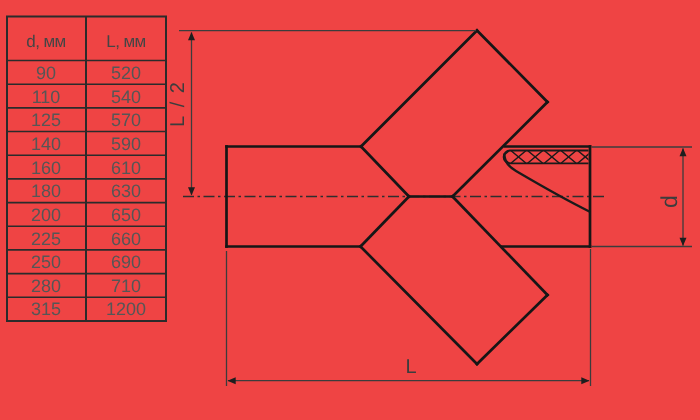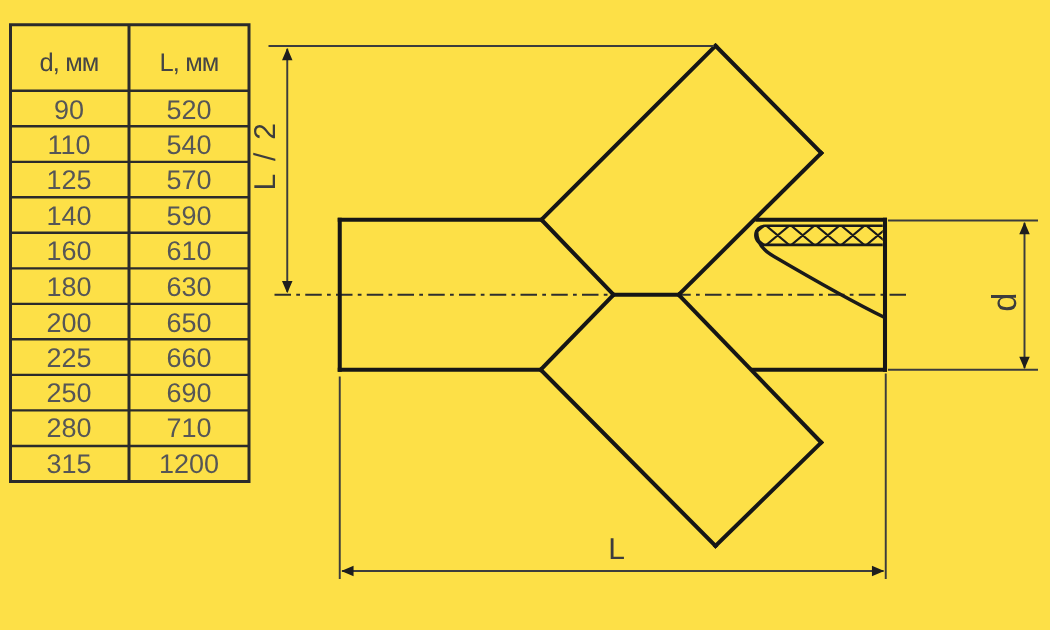--- a/index.html
+++ b/index.html
@@ -1,16 +1,16 @@
 <!DOCTYPE html>
 <html><head>
 <meta charset="utf-8">
 <style>
   html,body{margin:0;padding:0;background:#ffffff;}
-  #page{will-change:transform;position:relative;width:700px;height:420px;background:#fde047;overflow:hidden;
+  #page{will-change:transform;position:relative;width:700px;height:420px;background:#ef4444;overflow:hidden;
         font-family:"Liberation Sans", sans-serif;}
   svg{position:absolute;left:0;top:0;}
   text{font-family:"Liberation Sans", sans-serif;-webkit-font-smoothing:antialiased;text-rendering:geometricPrecision;}
 </style>
 </head>
 <body>
 <div id="page">
 <svg width="700" height="420" viewBox="0 0 700 420">
 
   <g stroke="#2b2b2b" fill="none">

